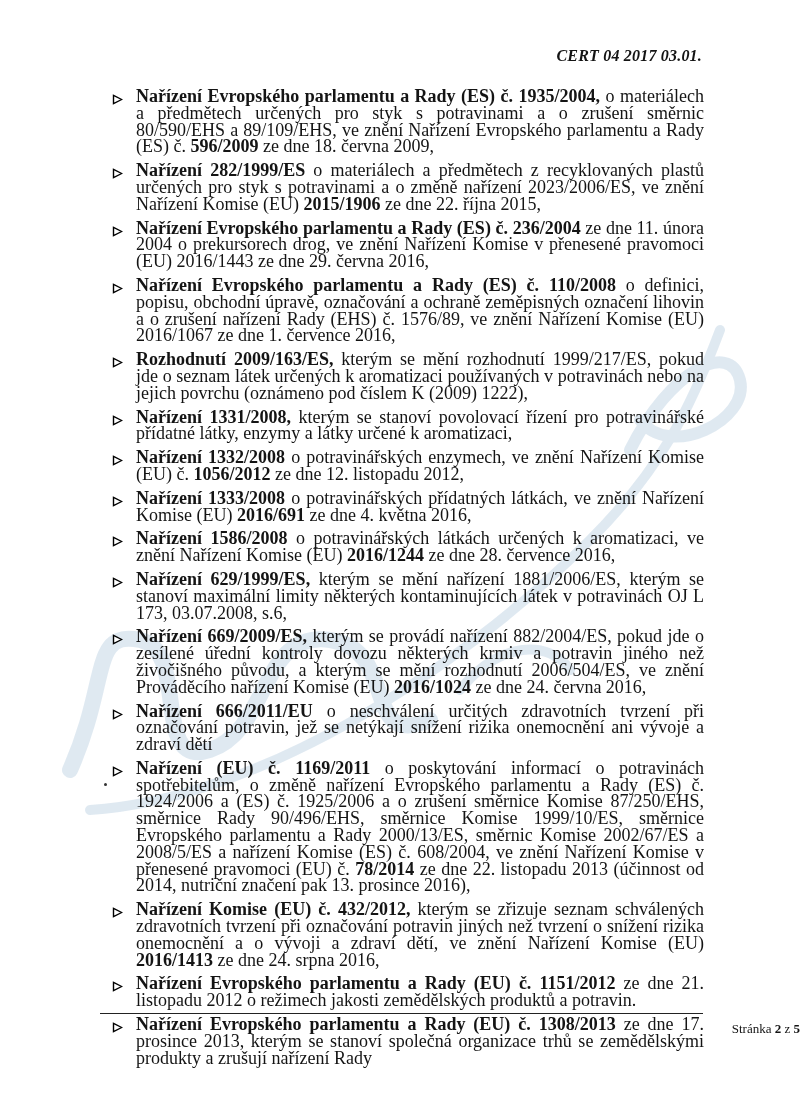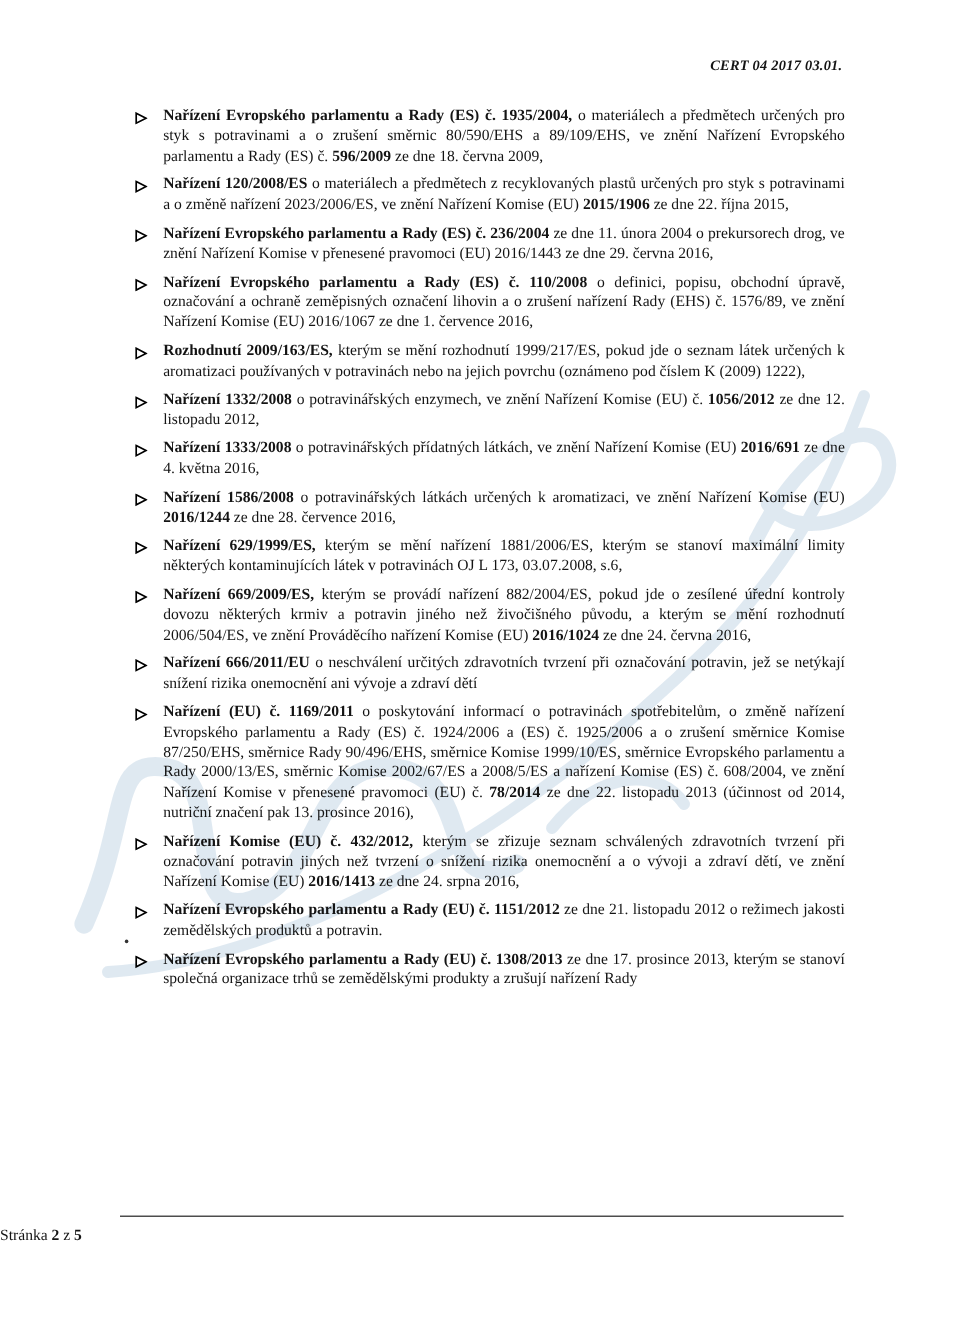--- a/index.html
+++ b/index.html
@@ -9,21 +9,21 @@
     font-family: "Liberation Serif", "DejaVu Serif", serif;
     color: #141414;
     position: relative;
     overflow: hidden;
   }
   .page { position: absolute; inset: 0; }
 
   .doc-header {
     position: absolute;
     top: 47px; right: 98px;
-    font-size: 12px;
+    font-size: 16px;
     font-weight: bold;
     font-style: italic;
     letter-spacing: .2px;
     text-align: right;
   }
 
   .watermark {
     position: absolute;
     left: 30px; top: 210px;
     width: 740px; height: 640px;
@@ -39,21 +39,21 @@
     z-index: 1;
   }
   .item { display: flex; margin-bottom: 7px; }
   .bullet {
     flex: 0 0 24px;
     width: 24px;
     padding-top: 3px;
   }
   .item-text {
     flex: 1;
-    font-size: 13px;
+    font-size: 18px;
     line-height: 16.8px;
     text-align: justify;
   }
   .item-text b { font-weight: bold; }
 
   .stray-dot {
     position: absolute;
     left: 104px; top: 783px;
     width: 3px; height: 3px;
     background: #333;
@@ -65,21 +65,21 @@
     position: absolute;
     left: 100px; right: 97px;
     top: 1013px;
     border-top: 1.4px solid #222;
     z-index: 1;
   }
   .footer-text {
     position: absolute;
     top: 1021px; left: 0;
     width: 100%;
-    text-align: left;
+    text-align: right;
     font-size: 13px;
     white-space: pre;
     z-index: 1;
   }
   .footer-text b { font-weight: bold; }
 </style>
 </head>
 <body>
 
 <div class="page">
@@ -97,39 +97,45 @@
       <div class="item">
         <span class="bullet"><svg width="11" height="11" viewBox="0 0 11 11">
             <path d="M1.5 1.3 L9.7 5.5 L1.5 9.7 Z" fill="#ffffff" stroke="#000000" stroke-width="1.4"></path>
           </svg></span>
         <span class="item-text"><b>Nařízení Evropského parlamentu a Rady (ES) č. 1935/2004,</b><span> o materiálech a předmětech určených pro styk s potravinami a o zrušení směrnic 80/590/EHS a 89/109/EHS, ve znění Nařízení Evropského parlamentu a Rady (ES) č. </span><b>596/2009</b><span> ze dne 18. června 2009,</span></span>
       </div>
       <div class="item">
         <span class="bullet"><svg width="11" height="11" viewBox="0 0 11 11">
             <path d="M1.5 1.3 L9.7 5.5 L1.5 9.7 Z" fill="#ffffff" stroke="#000000" stroke-width="1.4"></path>
           </svg></span>
-        <span class="item-text"><b>Nařízení 120/2008/ES</b><span> o materiálech a předmětech z recyklovaných plastů určených pro styk s potravinami a o změně nařízení 2023/2006/ES, ve znění Nařízení Komise (EU) </span><b>2015/1906</b><span> ze dne 22. října 2015,</span></span>
+        <span class="item-text"><b>Nařízení 282/1999/ES</b><span> o materiálech a předmětech z recyklovaných plastů určených pro styk s potravinami a o změně nařízení 2023/2006/ES, ve znění Nařízení Komise (EU) </span><b>2015/1906</b><span> ze dne 22. října 2015,</span></span>
       </div>
       <div class="item">
         <span class="bullet"><svg width="11" height="11" viewBox="0 0 11 11">
             <path d="M1.5 1.3 L9.7 5.5 L1.5 9.7 Z" fill="#ffffff" stroke="#000000" stroke-width="1.4"></path>
           </svg></span>
         <span class="item-text"><b>Nařízení Evropského parlamentu a Rady (ES) č. 236/2004</b><span> ze dne 11. února 2004 o prekursorech drog, ve znění Nařízení Komise v přenesené pravomoci (EU) 2016/1443 ze dne 29. června 2016,</span></span>
       </div>
       <div class="item">
         <span class="bullet"><svg width="11" height="11" viewBox="0 0 11 11">
             <path d="M1.5 1.3 L9.7 5.5 L1.5 9.7 Z" fill="#ffffff" stroke="#000000" stroke-width="1.4"></path>
           </svg></span>
         <span class="item-text"><b>Nařízení Evropského parlamentu a Rady (ES) č. 110/2008</b><span> o definici, popisu, obchodní úpravě, označování a ochraně zeměpisných označení lihovin a o zrušení nařízení Rady (EHS) č. 1576/89, ve znění Nařízení Komise (EU) 2016/1067 ze dne 1. července 2016,</span></span>
       </div>
       <div class="item">
         <span class="bullet"><svg width="11" height="11" viewBox="0 0 11 11">
             <path d="M1.5 1.3 L9.7 5.5 L1.5 9.7 Z" fill="#ffffff" stroke="#000000" stroke-width="1.4"></path>
           </svg></span>
         <span class="item-text"><b>Rozhodnutí 2009/163/ES,</b><span> kterým se mění rozhodnutí 1999/217/ES, pokud jde o seznam látek určených k aromatizaci používaných v potravinách nebo na jejich povrchu (oznámeno pod číslem K (2009) 1222),</span></span>
+      </div>
+      <div class="item">
+        <span class="bullet"><svg width="11" height="11" viewBox="0 0 11 11">
+            <path d="M1.5 1.3 L9.7 5.5 L1.5 9.7 Z" fill="#ffffff" stroke="#000000" stroke-width="1.4"></path>
+          </svg></span>
+        <span class="item-text"><b>Nařízení 1331/2008,</b><span> kterým se stanoví povolovací řízení pro potravinářské přídatné látky, enzymy a látky určené k aromatizaci,</span></span>
       </div>
       <div class="item">
         <span class="bullet"><svg width="11" height="11" viewBox="0 0 11 11">
             <path d="M1.5 1.3 L9.7 5.5 L1.5 9.7 Z" fill="#ffffff" stroke="#000000" stroke-width="1.4"></path>
           </svg></span>
         <span class="item-text"><b>Nařízení 1332/2008</b><span> o potravinářských enzymech, ve znění Nařízení Komise (EU) č. </span><b>1056/2012</b><span> ze dne 12. listopadu 2012,</span></span>
       </div>
       <div class="item">
         <span class="bullet"><svg width="11" height="11" viewBox="0 0 11 11">
             <path d="M1.5 1.3 L9.7 5.5 L1.5 9.7 Z" fill="#ffffff" stroke="#000000" stroke-width="1.4"></path>

